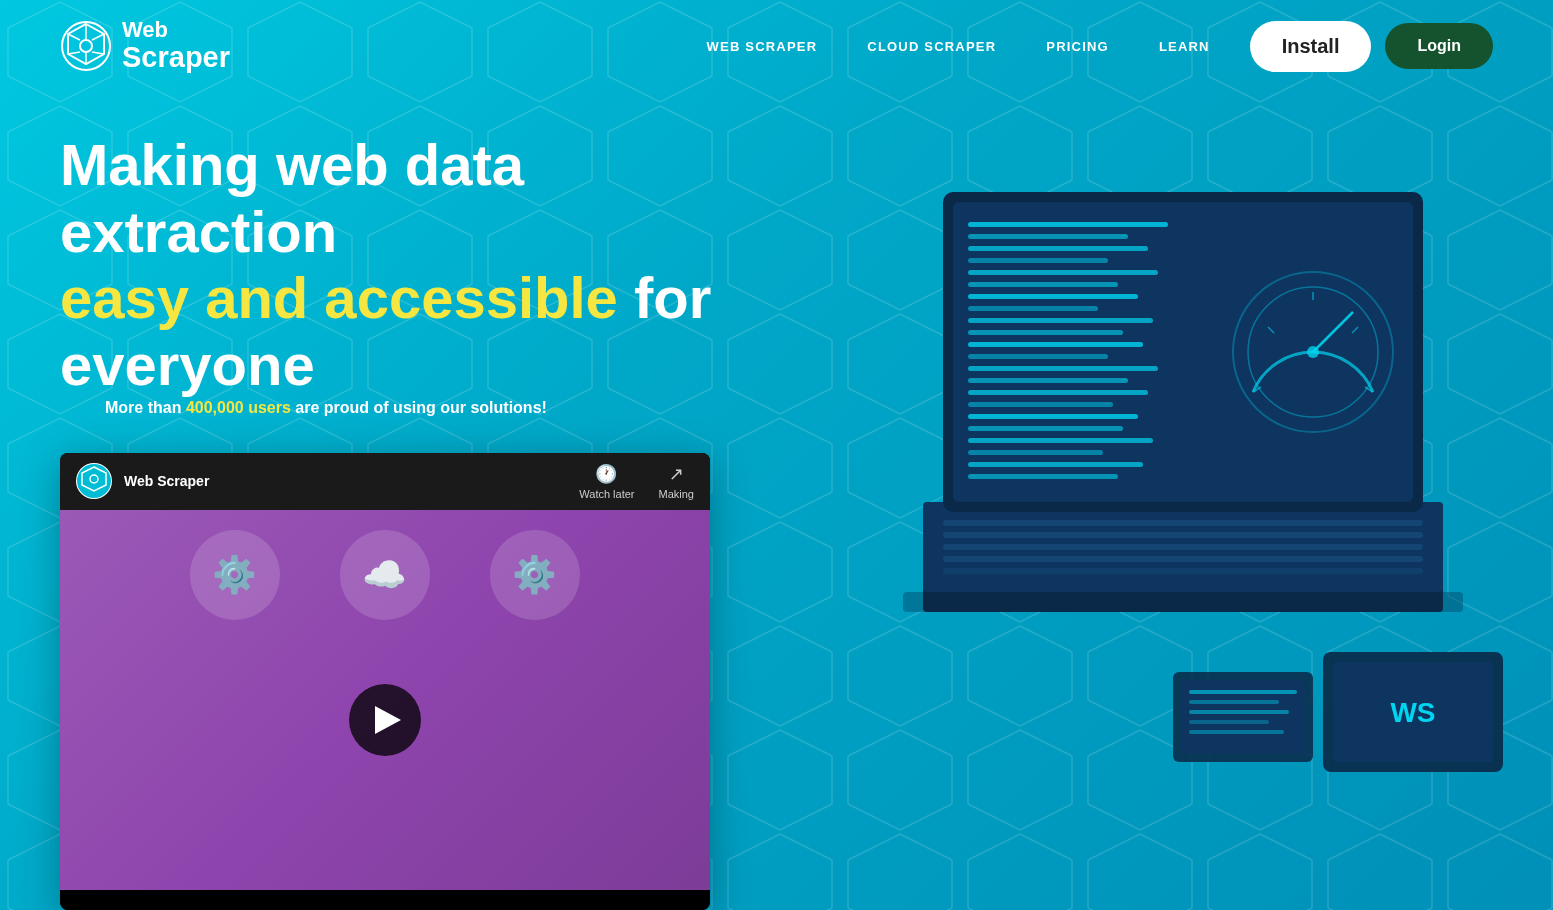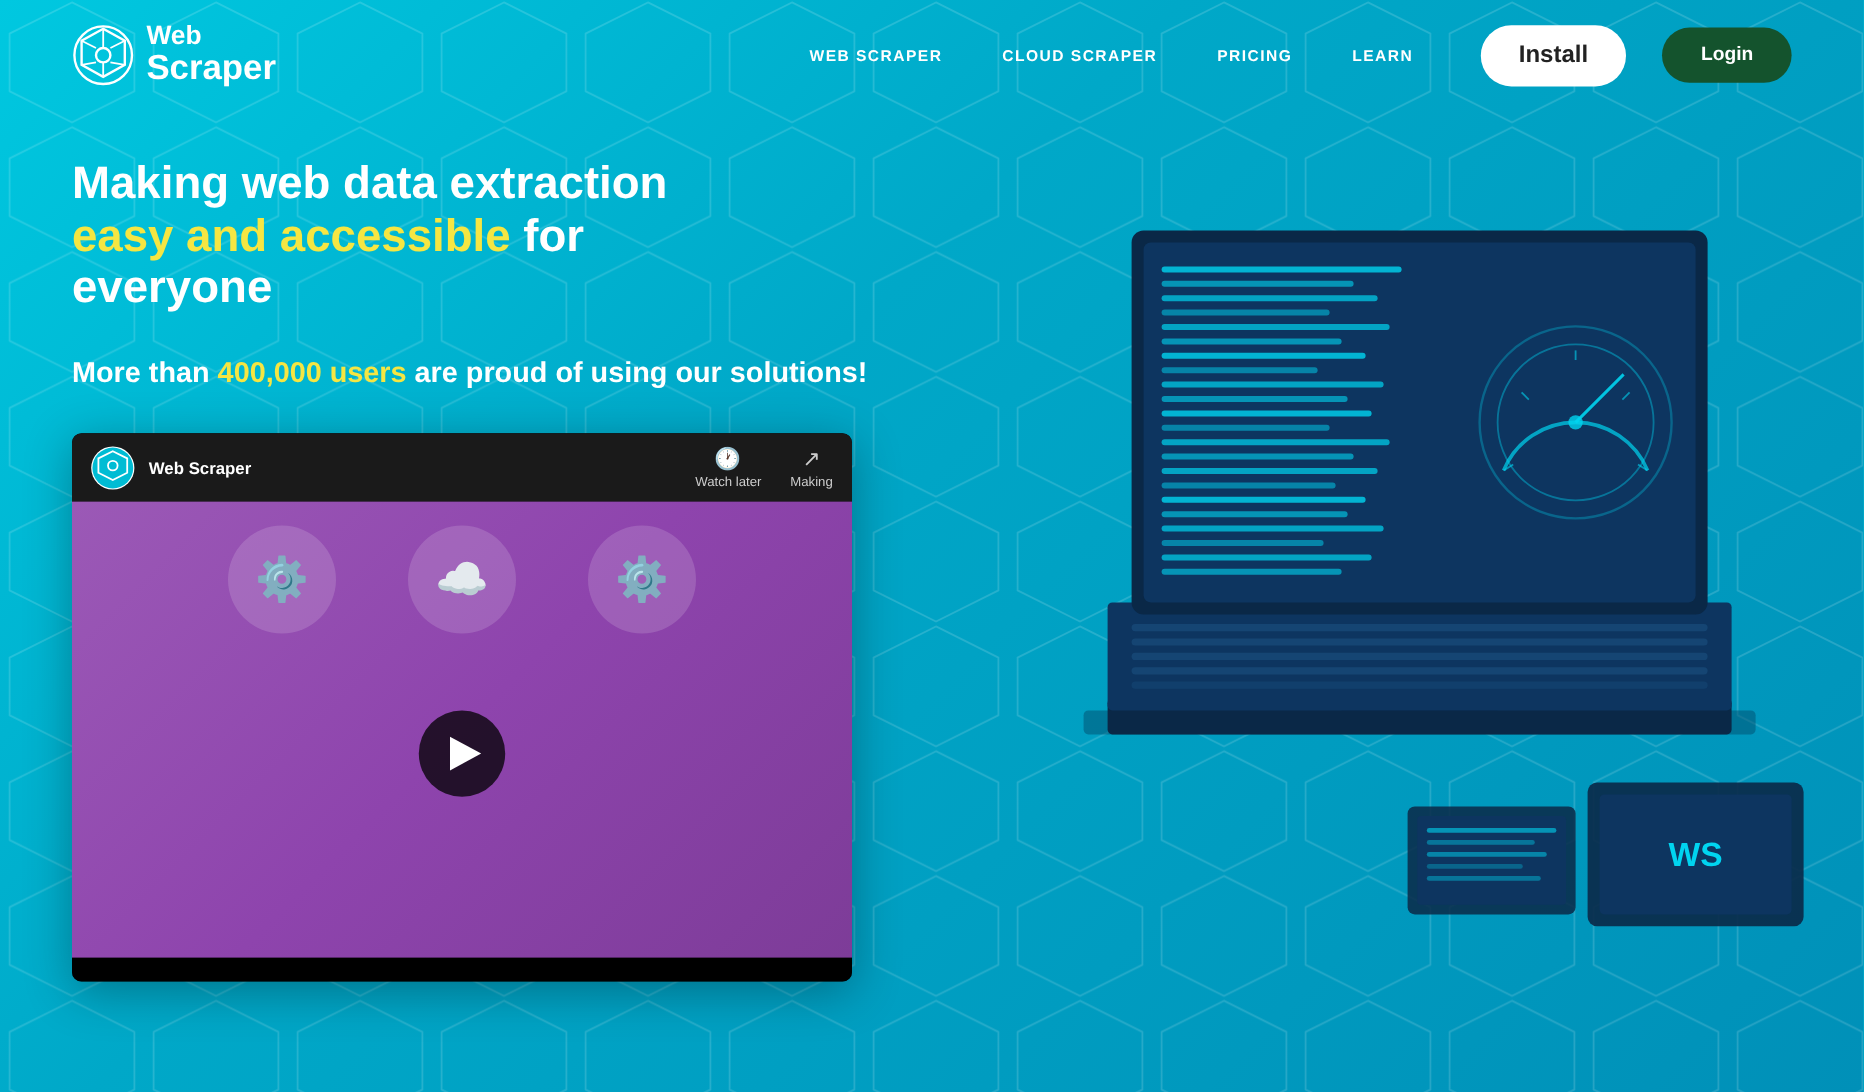--- a/index.html
+++ b/index.html
@@ -26,21 +26,21 @@
       opacity: 0.15;
     }
 
     
     nav {
       position: relative;
       z-index: 10;
       display: flex;
       align-items: center;
       padding: 18px 60px;
-      gap: 16px;
+      gap: 0;
     }
     .logo-area {
       display: flex;
       align-items: center;
       gap: 10px;
       margin-right: auto;
       text-decoration: none;
     }
     .logo-icon {
       width: 52px;
@@ -106,35 +106,36 @@
       align-items: flex-start;
       padding: 40px 60px 0 60px;
       min-height: 800px;
     }
     .hero-left {
       flex: 0 0 700px;
       max-width: 700px;
       z-index: 5;
     }
     .hero-title {
-      font-size: 38px;
+      font-size: 58px;
       font-weight: 800;
       color: #fff;
       line-height: 1.15;
-      margin-bottom: 34px;
+      margin-bottom: 0;
     }
     .hero-title .highlight {
       color: #f5e642;
       text-align: center;
     }
     .hero-subtitle {
-      font-size: 24px;
+      font-size: 16px;
       font-weight: 600;
       color: #fff;
       margin-bottom: 36px;
+      margin-left: 45px;
     }
     .hero-subtitle .highlight {
       color: #f5e642;
     }
 
     
     .video-container {
       width: 650px;
       border-radius: 8px;
       overflow: hidden;

